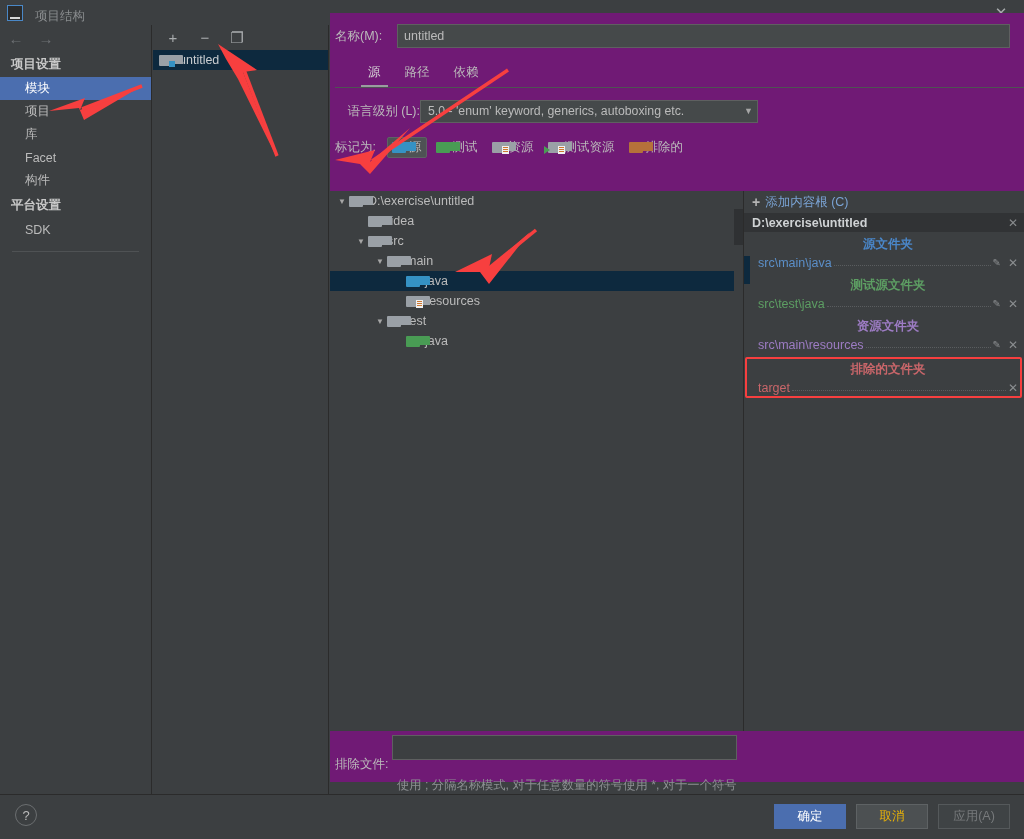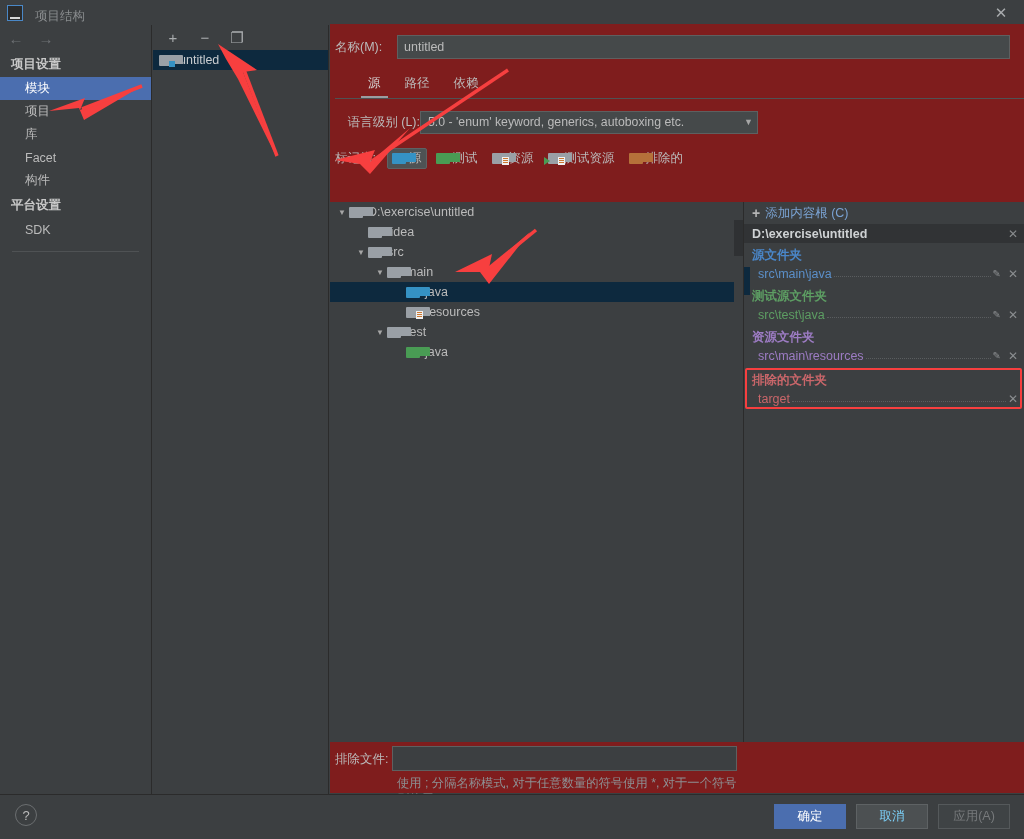--- a/index.html
+++ b/index.html
@@ -103,22 +103,22 @@
   .badge-lines i {
     position: absolute; left: 1px; width: 5px; height: 1px; background: #cc7832;
   }
   .badge-play {
     position: absolute; left: -4px; bottom: -1px; width: 0; height: 0;
     border-left: 6px solid #499c54; border-top: 4px solid transparent; border-bottom: 4px solid transparent;
   }
 
   
   .main {
-    position: absolute; left: 330px; top: 24px; width: 694px; height: 769px;
-    background: #7f1d1d;
+    position: absolute; left: 330px; top: 13px; width: 694px; height: 769px;
+    background: #701a75;
   }
   .field-row { display: flex; align-items: center; height: 26px; margin: 10px 14px 0 5px; }
   .field-label { width: 62px; color: #bbbbbb; font-size: 12.5px; }
   .text-input {
     flex: 1; height: 24px; background: #45494a; border: 1px solid #5e6060;
     color: #bbbbbb; font-size: 12.5px; padding: 0 6px;
     display: flex; align-items: center;
   }
 
   .tabs { display: flex; margin: 12px 0 0 26px; gap: 0; }
@@ -178,21 +178,21 @@
     height: 22px; display: flex; align-items: center; gap: 5px; padding-left: 8px;
     color: #7aa3d4; font-size: 12.5px;
   }
   .add-root .plus { color: #b5b5b5; font-size: 14px; font-weight: bold; }
   .root-header {
     height: 19px; background: #313335; display: flex; align-items: center;
     padding: 0 6px 0 8px; font-size: 12.5px; font-weight: bold; color: #cfd2d4;
   }
   .root-header .x { margin-left: auto; color: #888b8d; font-size: 12px; }
   .root-section { padding: 4px 0 1px 0; }
-  .root-cat { font-size: 12.5px; font-weight: bold; padding-left: 8px; }
+  .root-cat { font-size: 12.5px; font-weight: bold; padding-left: 8px; text-align: center; }
   .root-path-row {
     display: flex; align-items: center; padding-left: 14px; padding-right: 6px;
     font-size: 12.5px; height: 19px;
   }
   .root-path { white-space: nowrap; }
   .dots { flex: 1; border-bottom: 1px dotted #5a5d5f; margin: 0 2px 4px 2px; height: 11px; }
   .pencil { color: #8b8e90; font-size: 10px; margin-right: 7px; }
   .rx { color: #8b8e90; font-size: 12px; }
   .cat-source { color: #4a86c8; }
   .path-source { color: #5b8fc9; }
@@ -206,21 +206,21 @@
     position: absolute; left: 1px; right: 2px; border: 2px solid #f73f3f;
     border-radius: 2px;
   }
   .roots-left-marker {
     position: absolute; left: 0; top: 65px; width: 6px; height: 28px; background: #0d293e;
   }
 
   
   .excl-files-row { position: absolute; left: 0; top: 722px; width: 694px; }
   .ef-row { display: flex; align-items: flex-start; }
-  .ef-label { width: 62px; text-align: left; padding-left: 5px; font-size: 12.5px; color: #bbbbbb; padding-top: 5px; }
+  .ef-label { width: 62px; text-align: left; padding-left: 5px; font-size: 12.5px; color: #bbbbbb; padding-top: 5px; margin-top: 16px; }
   .ef-input {
     width: 345px; height: 25px; background: #3c3f41; border: 1px solid #5e6060;
   }
   .ef-hint {
     margin-left: 67px; margin-top: 4px; width: 348px;
     font-size: 12.3px; color: #8d9093; line-height: 16px;
   }
 
   
   .bottom {
@@ -229,21 +229,21 @@
   }
   .help-btn {
     position: absolute; left: 15px; top: 9px; width: 22px; height: 22px;
     border: 1px solid #6b6e70; border-radius: 50%;
     display: flex; align-items: center; justify-content: center;
     color: #bbbbbb; font-size: 13px;
   }
   .btns { position: absolute; right: 14px; top: 9px; display: flex; gap: 10px; }
   .btn {
     min-width: 72px; height: 25px; border: 1px solid #5e6264; background: #4c5052;
-    color: #7dd3fc; font-size: 12.5px;
+    color: #eab308; font-size: 12.5px;
     display: flex; align-items: center; justify-content: center;
   }
   .btn.primary { background: #4b6eaf; border-color: #4b6eaf; color: #ffffff; }
   .btn.disabled { color: #777a7c; background: #3f4345; border-color: #55595b; }
 
   
   .anno { position: absolute; left: 0; top: 0; width: 1024px; height: 839px; pointer-events: none; }
 </style>
 </head>
 <body>

